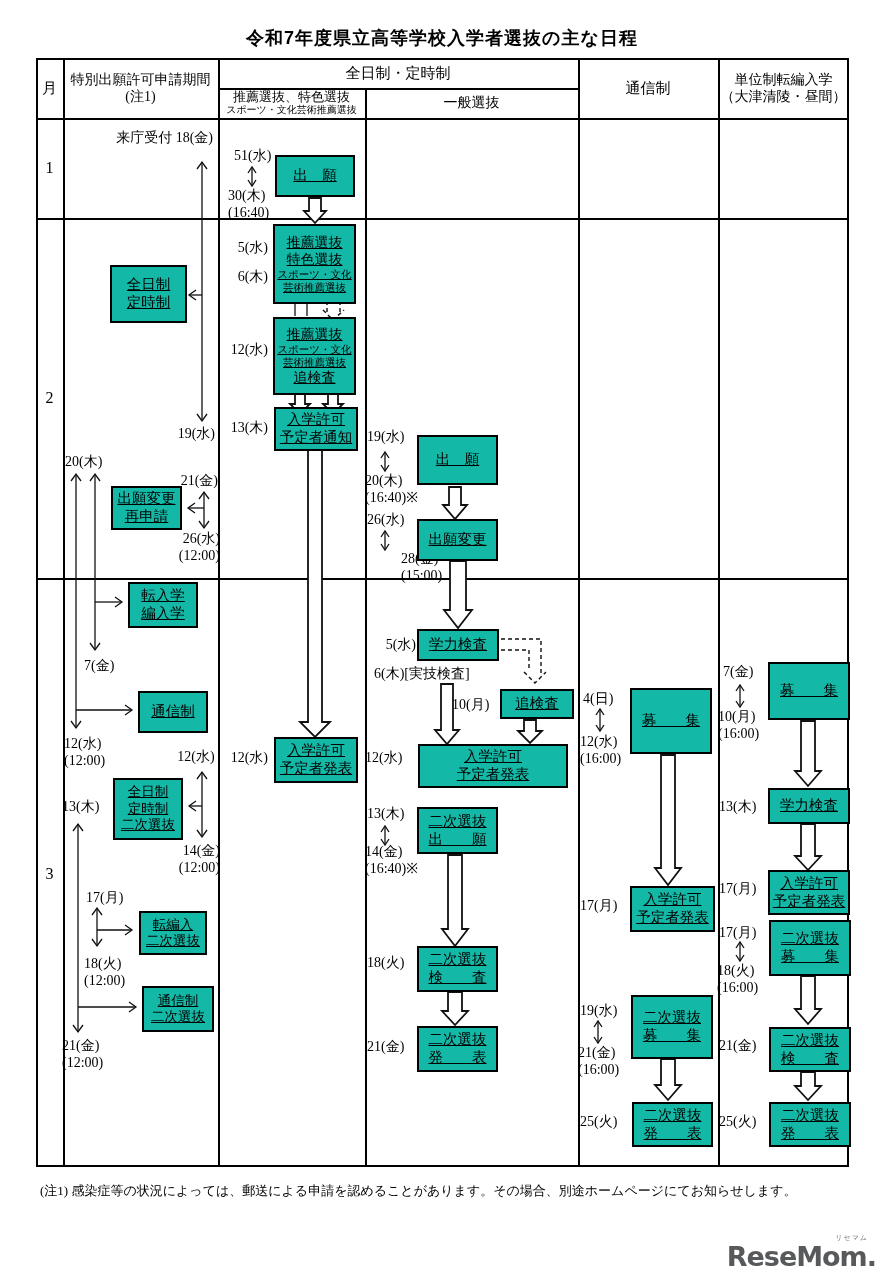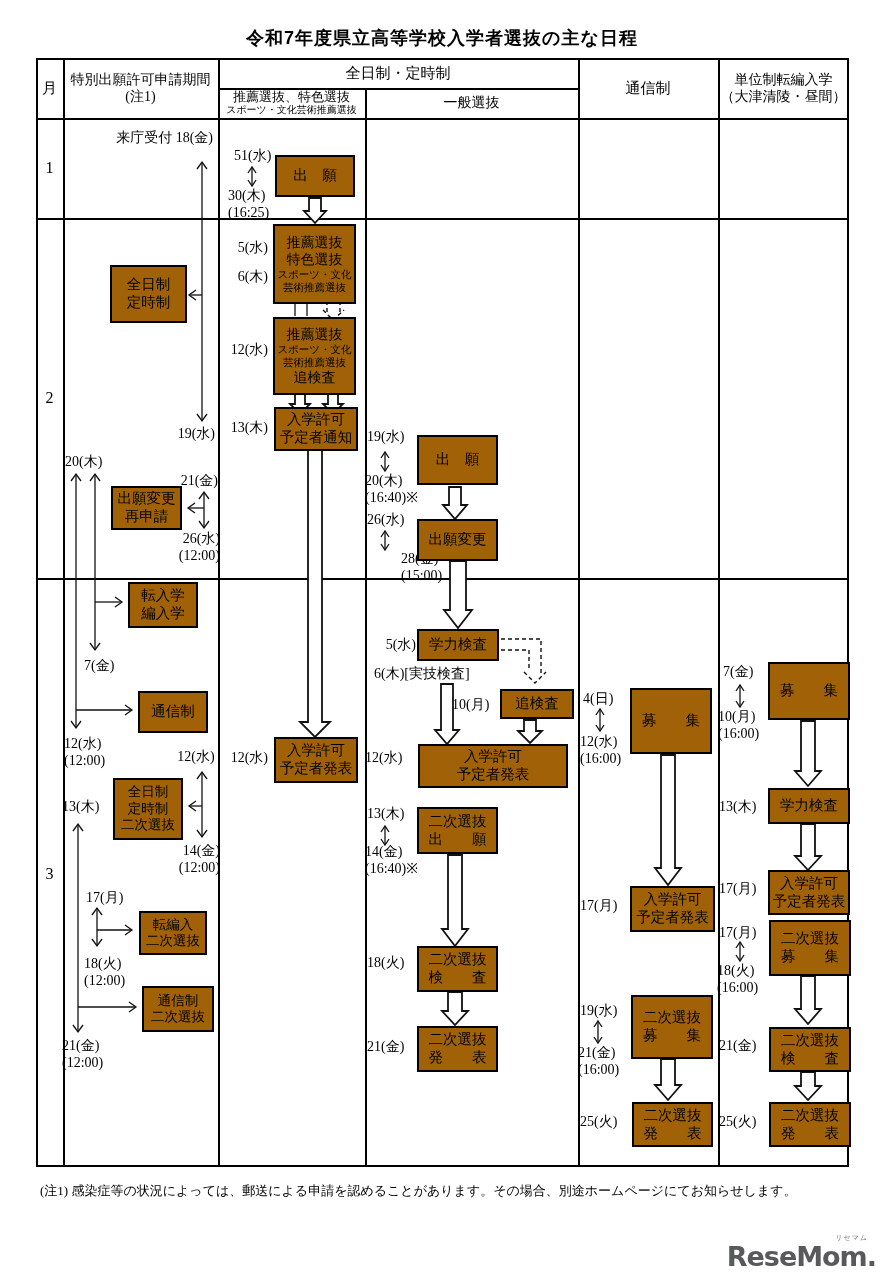--- a/index.html
+++ b/index.html
@@ -10,22 +10,22 @@
   
   .outline{position:absolute;left:36px;top:58px;width:813px;height:1109px;border:2.5px solid #000;box-sizing:border-box;z-index:1;}
   .vline,.hline{position:absolute;background:#000;z-index:1;}
   .vline{width:1.5px;} .hline{height:1.5px;}
   .cell{position:absolute;display:flex;align-items:center;justify-content:center;text-align:center;
         line-height:1.25;z-index:3;white-space:pre-line;}
   .mcell{position:absolute;display:flex;align-items:center;justify-content:center;font-size:16px;z-index:3;}
   .lbl{position:absolute;font-size:14px;line-height:1.2;white-space:pre-line;z-index:3;}
   .lbl.r{text-align:right;}
   .lbl.c{text-align:center;}
-  .box{position:absolute;border:2px solid #000;background:#a16207;display:flex;flex-direction:column;
-       align-items:flex-end;justify-content:center;box-sizing:border-box;z-index:3;}
+  .box{position:absolute;border:2px solid #000;background:#14b8a6;display:flex;flex-direction:column;
+       align-items:flex-end;justify-content:center;box-sizing:border-box;z-index:3;text-decoration:underline;}
   .bt{display:block;width:100%;text-align:center;white-space:pre-line;font-size:14.5px;line-height:1.22;}
   .bt.sm{font-size:10.5px;line-height:1.25;}
   .arrows{position:absolute;left:0;top:0;z-index:2;}
   .hdr-sub{font-size:10px;line-height:1.2;}
   .notes{position:absolute;left:40px;font-size:13px;line-height:1.35;z-index:3;}
   .logo{position:absolute;right:8px;bottom:6px;text-align:right;color:#58595b;
         font-family:"DejaVu Sans",sans-serif;z-index:3;}
   .logo-ruby{display:block;font-size:7px;letter-spacing:1px;margin-right:8px;color:#7b7c7e;}
   .logo-text{font-size:27px;font-weight:bold;letter-spacing:-1px;line-height:1;}
 </style>
@@ -235,21 +235,21 @@
 (12:00)</div>
   <div class="box" style="left:142px;top:986px;width:72px;height:46px;">
       <span class="bt" style="font-size:13.5px;">通信制
 二次選抜</span>
     </div>
   <div class="lbl" style="left:62px;top:1038px;width:62px;">21(金)
 (12:00)</div>
 
   <div class="lbl" style="left:234px;top:148px;width:48px;">51(水)</div>
   <div class="lbl" style="left:228px;top:188px;width:55px;">30(木)
-(16:25)</div>
+(16:40)</div>
   <div class="box" style="left:275px;top:155px;width:80px;height:42px;">
       <span class="bt">出　願</span>
     </div>
   <div class="lbl r" style="left:230px;top:240px;width:38px;">5(水)</div>
   <div class="lbl r" style="left:230px;top:269px;width:38px;">6(木)</div>
   <div class="box" style="left:273px;top:224px;width:83px;height:80px;">
     <span class="bt" style="font-size:14px;">推薦選抜
 特色選抜</span>
     <span class="bt sm">スポーツ・文化
 芸術推薦選抜</span>

